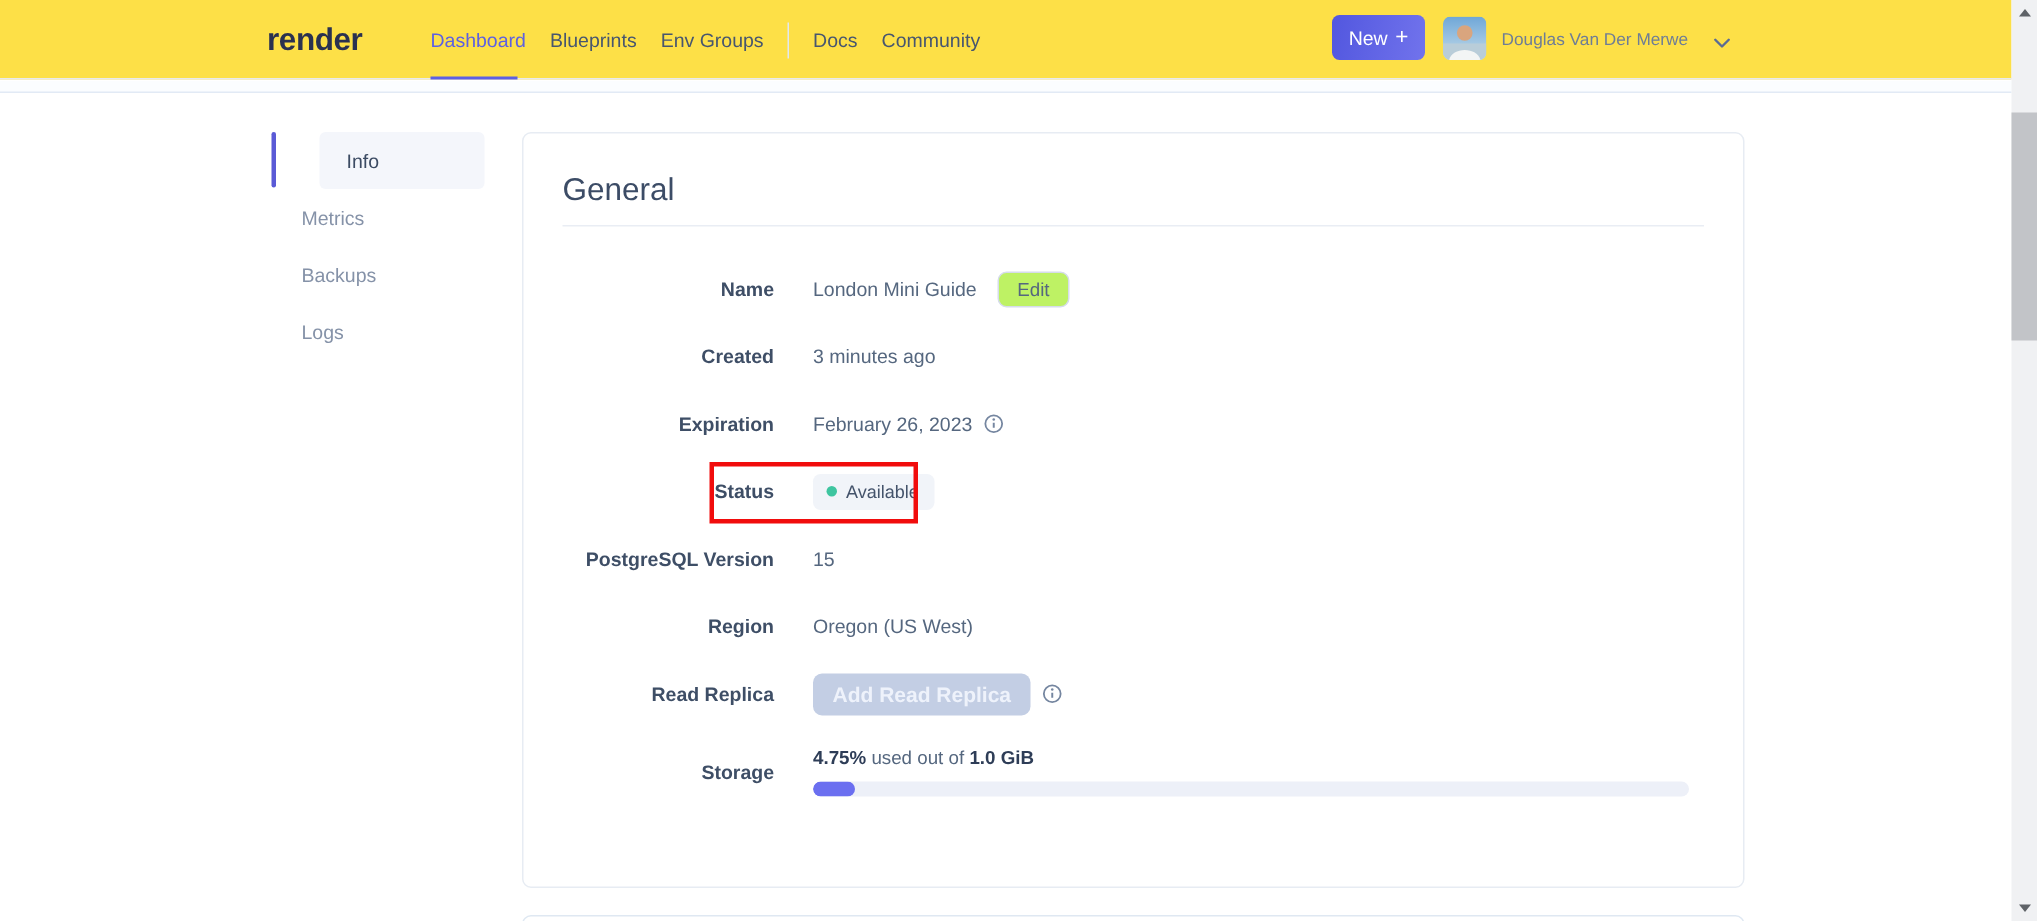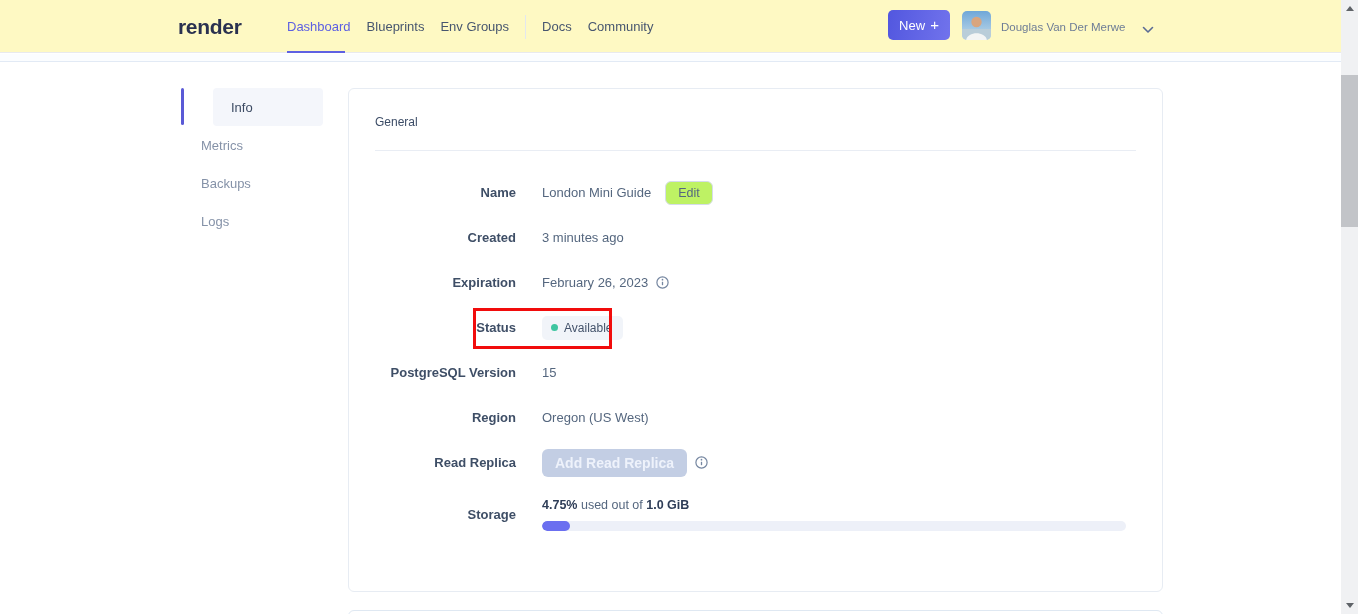--- a/index.html
+++ b/index.html
@@ -1,21 +1,21 @@
 <!DOCTYPE html>
 <html><head>
 <meta charset="utf-8">
 <style>
   * { margin:0; padding:0; box-sizing:border-box; }
   html,body { width:1358px; height:614px; }
   body { font-family:"Liberation Sans", sans-serif; background:#fff; position:relative; overflow:hidden; }
   .stage { position:absolute; inset:0; width:1358px; height:614px; background:#fff; }
 
   
-  .header { position:absolute; top:0; left:0; width:1341px; height:53px; background:#fef9c3; border-bottom:1px solid #e8eaee; }
+  .header { position:absolute; top:0; left:0; width:1341px; height:53px; background:#fde047; border-bottom:1px solid #e8eaee; }
   .logo { position:absolute; left:178px; top:0; height:53px; display:flex; align-items:center; font-size:21px; font-weight:700; color:#2a3150; letter-spacing:-0.3px; }
   .nav { position:absolute; left:287px; top:0; height:53px; display:flex; align-items:center; gap:16px; font-size:13px; }
   .nav a { text-decoration:none; color:#47566f; cursor:pointer; }
   .nav a.active { color:#5d60e2; }
   .nav-divider { width:1px; height:24px; background:#e3e7ee; }
   .nav-underline { position:absolute; left:287px; bottom:-1px; width:58px; height:2px; background:#5d60e2; }
   .new-btn { position:absolute; left:888px; top:10px; width:62px; height:30px; border:none; border-radius:5px;
              background:linear-gradient(100deg,#5257df,#7173ec); color:#fff; font-size:13px; font-family:inherit;
              display:flex; align-items:center; justify-content:center; gap:5px; cursor:pointer; }
   .new-btn .plus { font-size:15px; font-weight:400; margin-top:-1px; }
@@ -27,21 +27,21 @@
   .subheader-strip { position:absolute; top:54px; left:0; width:1341px; height:8px; background:#fbfdff; border-bottom:1px solid #e2eaf5; }
 
   
   .side-accent { position:absolute; left:181px; top:88px; width:3px; height:37px; background:#5a5ad6; border-radius:2px; }
   .sidebar { position:absolute; left:183px; top:88px; width:140px; }
   .side-item { height:38px; display:flex; align-items:center; padding-left:18px; font-size:13px; color:#8592a8; border-radius:4px; cursor:pointer; }
   .side-item.active { background:#f4f6fb; color:#3c4b63;margin-left:30px; }
 
   
   .card { position:absolute; left:348px; top:88px; width:815px; height:504px; background:#fff; border:1px solid #e7ecf3; border-radius:6px; }
-  .card-title { position:absolute; left:26px; top:26px; font-size:12px; font-weight:500; color:#3c4c66; }
+  .card-title { position:absolute; left:26px; top:26px; font-size:21px; font-weight:500; color:#3c4c66; }
   .card-divider { position:absolute; left:26px; right:26px; top:61px; height:1px; background:#e9edf4; }
   .rows { position:absolute; left:0; top:81px; width:100%; }
   .row { display:flex; align-items:center; height:45px; position:relative; }
   .row-label { width:167px; text-align:right; font-size:13px; font-weight:600; color:#3e4e66; flex:none; }
   .row-value { margin-left:26px; font-size:13px; color:#55677f; display:flex; align-items:center; }
 
   .edit-btn { margin-left:14px; padding:4px 12px; font-size:12.5px; font-family:inherit; color:#55677f; background:#bef264;
               border:1px solid #d5dcea; border-radius:6px; cursor:pointer; }
 
   .info-icon { margin-left:8px; display:inline-flex; cursor:pointer; }

